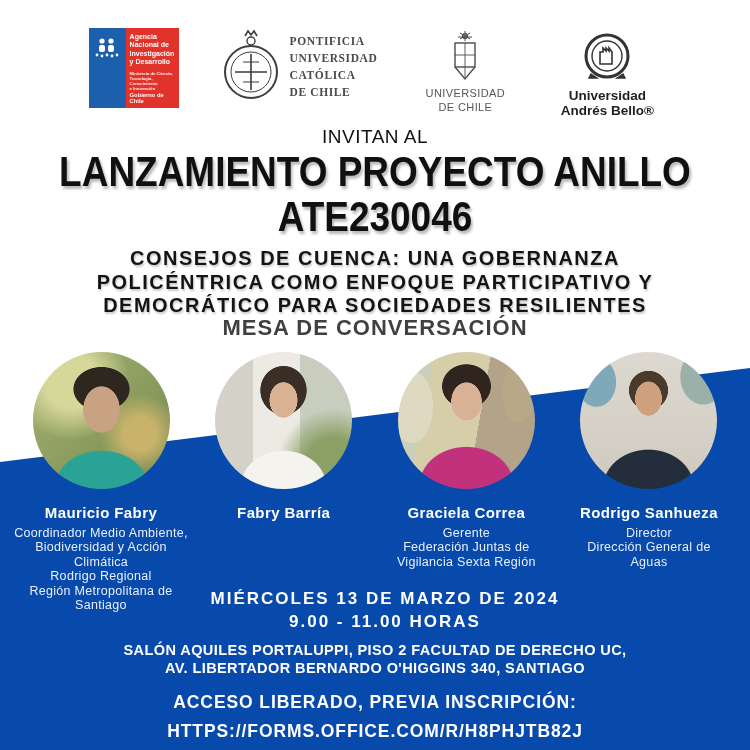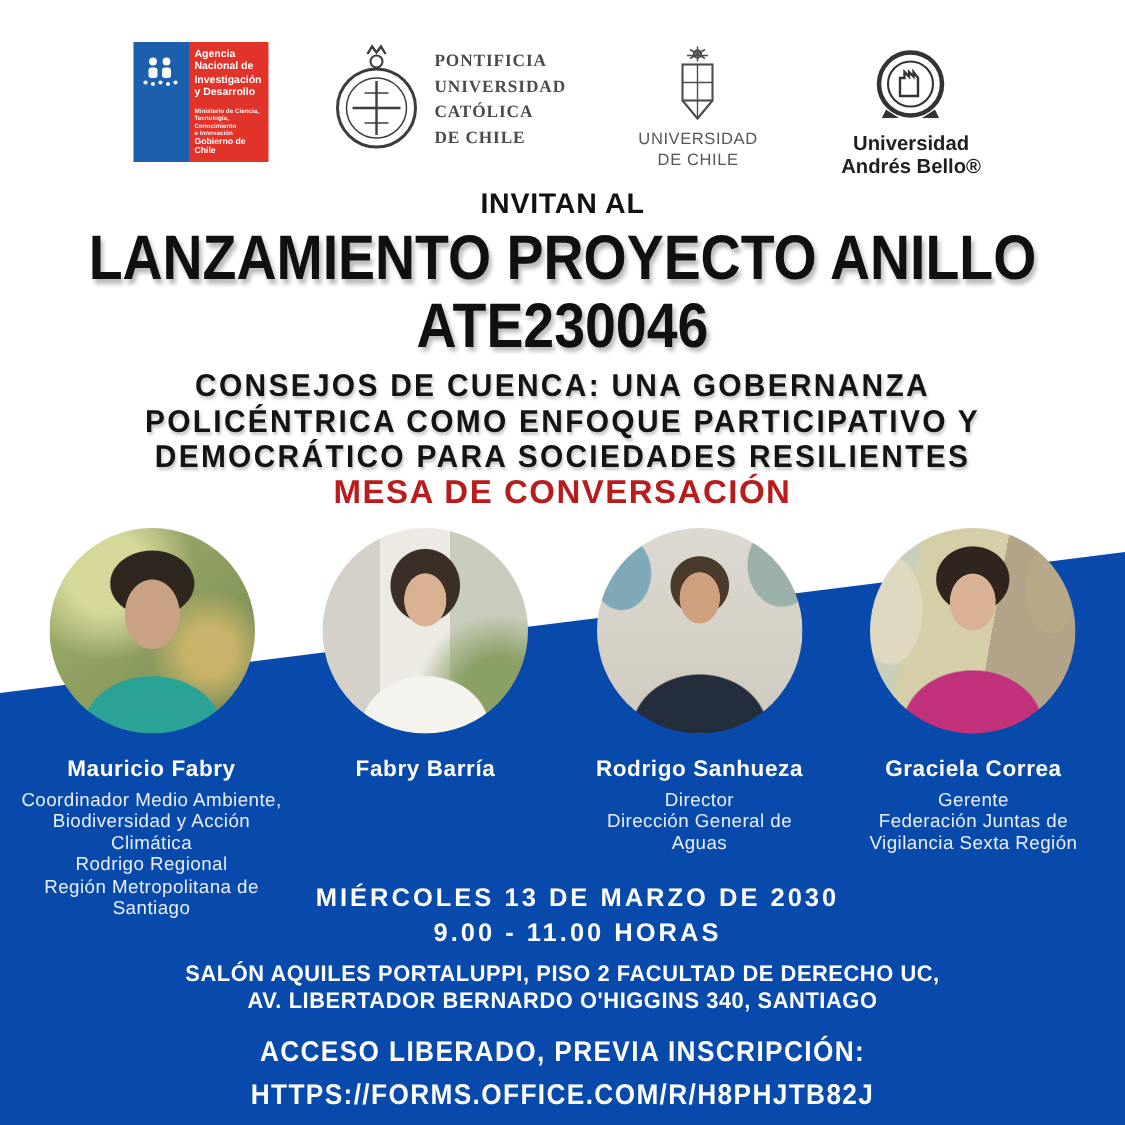--- a/index.html
+++ b/index.html
@@ -24,31 +24,31 @@
   .puc{display:flex;align-items:center;gap:9px;}
   .puc-label{font-family:"Liberation Serif",serif;font-size:11.5px;color:#4a4a4a;
              letter-spacing:.6px;line-height:1.5;font-weight:bold;}
   .uch{display:flex;flex-direction:column;align-items:center;width:92px;padding-top:2px;}
   .uch-label{margin-top:4px;font-size:11px;color:#565656;letter-spacing:.4px;line-height:1.3;text-align:center;}
   .unab{display:flex;flex-direction:column;align-items:center;width:108px;padding-top:4px;}
   .unab-label{margin-top:3px;font-size:13.5px;color:#1f1f1f;font-weight:bold;line-height:1.1;text-align:center;}
 
   
   .invitan{position:absolute;top:126px;left:0;width:100%;text-align:center;
-           font-size:19px;font-weight:bold;color:#121212;letter-spacing:.5px;}
+           font-size:19px;font-weight:normal;color:#121212;letter-spacing:.5px;}
   .title{position:absolute;top:150px;left:0;width:100%;text-align:center;
          font-size:42px;font-weight:bold;color:#101010;line-height:1.07;
          transform:scaleX(.88);transform-origin:50% 50%;
          text-shadow:2px 3px 3px rgba(0,0,0,.28);}
   .subtitle{position:absolute;top:246px;left:0;width:100%;text-align:center;
             font-size:21px;font-weight:bold;color:#141414;letter-spacing:1.6px;line-height:1.13;
             transform:scaleX(.95);transform-origin:50% 50%;
             text-shadow:1px 2px 2px rgba(0,0,0,.22);}
   .mesa{position:absolute;top:315px;left:0;width:100%;text-align:center;
-        font-size:22px;font-weight:bold;color:#b91c1c;letter-spacing:1px;}
+        font-size:22px;font-weight:bold;color:#404040;letter-spacing:1px;}
 
   
   .speakers{position:absolute;top:352px;left:0;width:750px;display:flex;
             justify-content:space-between;padding:0 12px;box-sizing:border-box;}
   .speaker{width:178px;display:flex;flex-direction:column;align-items:center;}
   .photo{width:137px;height:137px;border-radius:50%;overflow:hidden;}
   .photo.p1{background:
       radial-gradient(ellipse 30px 38px at 50% 42%,#c9a183 0 60%,rgba(201,161,131,0) 62%),
       radial-gradient(ellipse 46px 36px at 50% 27%,#2e2720 0 60%,rgba(46,39,32,0) 62%),
       radial-gradient(ellipse 64px 48px at 50% 97%,#2aa396 0 70%,rgba(42,163,150,0) 72%),
@@ -192,37 +192,37 @@
 Región Metropolitana de
 Santiago</div>
     </div>
 
     <div class="speaker">
       <div class="photo p2"></div>
       <div class="speaker-name">Fabry Barría</div>
     </div>
 
     <div class="speaker">
+      <div class="photo p4"></div>
+      <div class="speaker-name">Graciela Correa</div>
+      <div class="speaker-role pre">Gerente
+Federación Juntas de
+Vigilancia Sexta Región</div>
+    </div>
+
+    <div class="speaker">
       <div class="photo p3"></div>
       <div class="speaker-name">Rodrigo Sanhueza</div>
       <div class="speaker-role pre">Director
 Dirección General de
 Aguas</div>
     </div>
 
-    <div class="speaker">
-      <div class="photo p4"></div>
-      <div class="speaker-name">Graciela Correa</div>
-      <div class="speaker-role pre">Gerente
-Federación Juntas de
-Vigilancia Sexta Región</div>
-    </div>
-
   </div>
 
-  <div class="event-date pre">MIÉRCOLES 13 DE MARZO DE 2030
+  <div class="event-date pre">MIÉRCOLES 13 DE MARZO DE 2024
 9.00 - 11.00 HORAS</div>
   <div class="event-venue pre">SALÓN AQUILES PORTALUPPI, PISO 2 FACULTAD DE DERECHO UC,
 AV. LIBERTADOR BERNARDO O'HIGGINS 340, SANTIAGO</div>
   <div class="event-access pre">ACCESO LIBERADO, PREVIA INSCRIPCIÓN:
 HTTPS://FORMS.OFFICE.COM/R/H8PHJTB82J</div>
 
 </div>
 
 </body></html>

